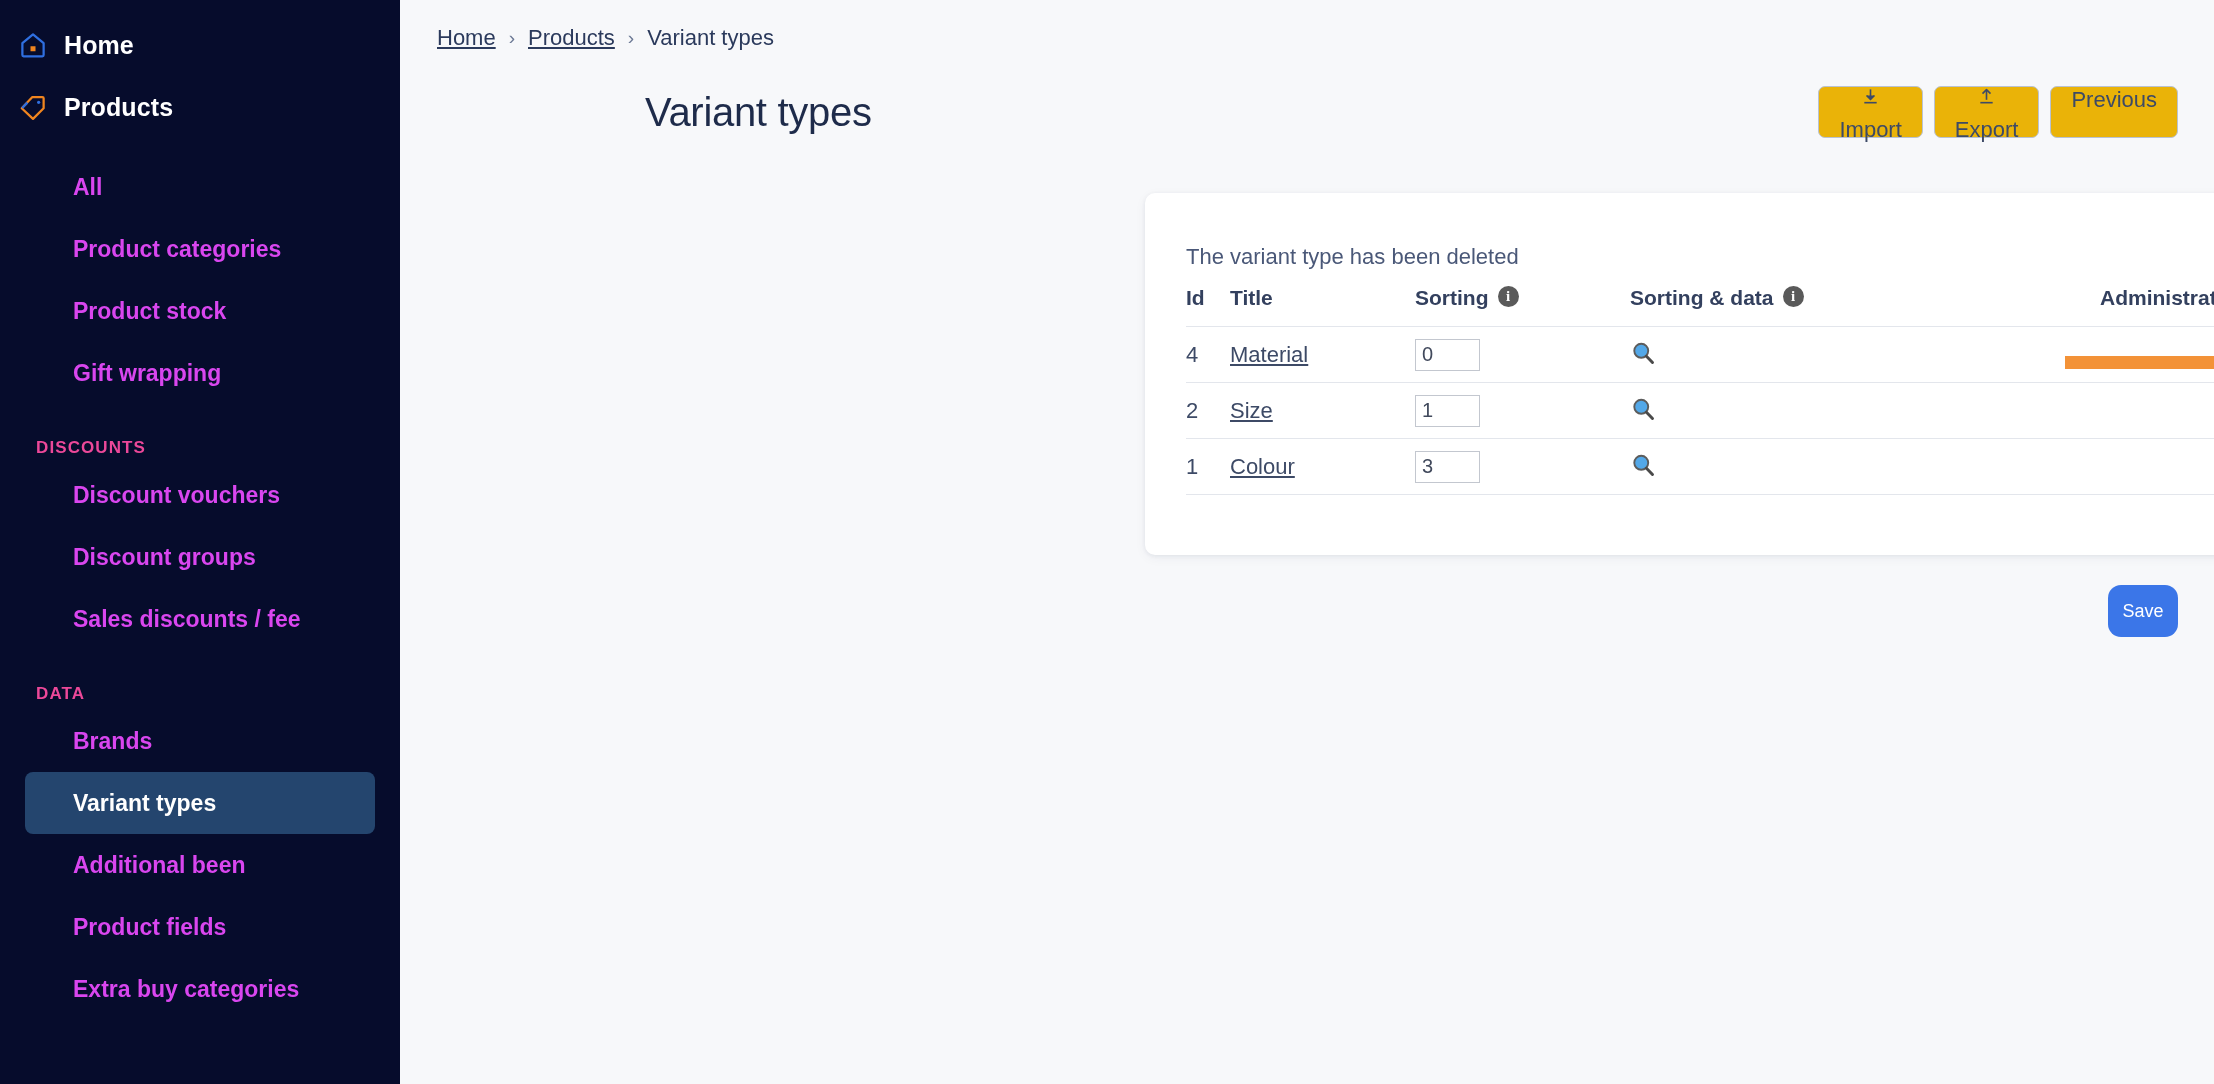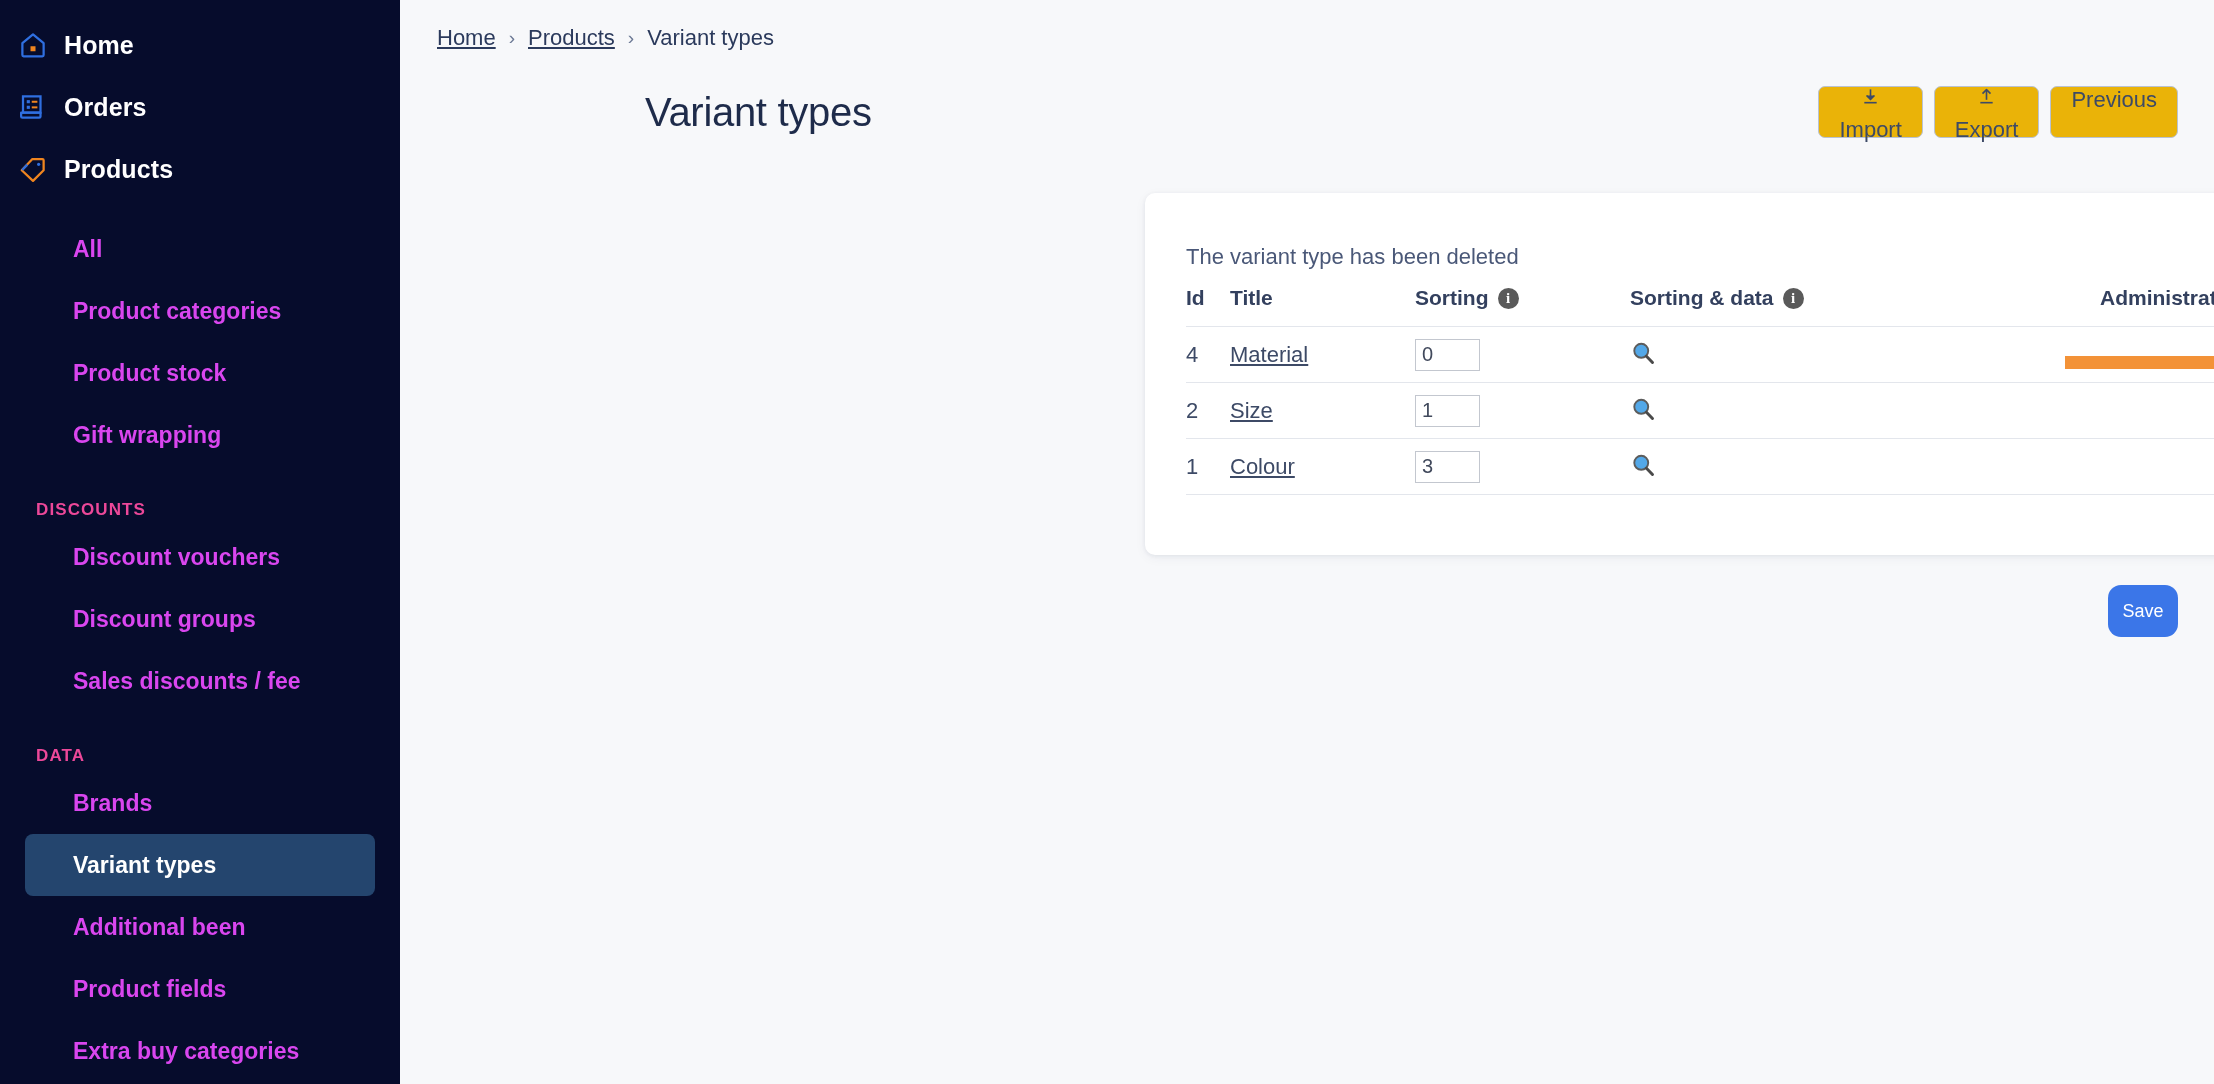--- a/index.html
+++ b/index.html
@@ -112,21 +112,21 @@
   }
   .tbl { position: absolute; left: 41px; top: 93px; width: 1345px; }
   .tbl table { width: 100%; border-collapse: collapse; }
   .tbl th {
     text-align: left;
     font-size: 21px; font-weight: 700; color: #33405e;
     padding: 0 0 16px 0;
     vertical-align: bottom;
     white-space: nowrap;
   }
-  .tbl th .hdr { display: inline-flex; align-items: center; gap: 9px; }
+  .tbl th .hdr { display: inline-flex; gap: 9px; }
   .tbl td {
     border-top: 1px solid #e3e6ec;
     height: 56px;
     font-size: 22px; color: #3d4a66;
     vertical-align: middle;
   }
   .tbl tbody tr:last-child td { border-bottom: 1px solid #e3e6ec; }
   .col-id     { width: 44px; }
   .col-title  { width: 185px; }
   .col-sort   { width: 215px; }
@@ -191,33 +191,20 @@
     <div class="nav-top-item">
       <span class="nav-icon">
         <svg viewBox="0 0 24 24" width="30" height="30" fill="none">
           <path d="M3.5 10.5 12 3.5l8.5 7v9.5a1 1 0 0 1-1 1h-15a1 1 0 0 1-1-1z" stroke="#2f6fe0" stroke-width="1.8" stroke-linejoin="round"></path>
           <rect x="10" y="13" width="4" height="4" fill="#f0851f"></rect>
         </svg>
       </span>
       <span>Home</span>
     </div>
 
-    <div class="nav-top-item">
-      <span class="nav-icon">
-        <svg viewBox="0 0 24 24" width="30" height="30" fill="none">
-          <rect x="4" y="3.5" width="14" height="13" stroke="#2f6fe0" stroke-width="1.8"></rect>
-          <rect x="7" y="6.5" width="2.5" height="2.5" fill="#2f6fe0"></rect>
-          <rect x="7" y="11" width="2.5" height="2.5" fill="#2f6fe0"></rect>
-          <rect x="11" y="7" width="4.5" height="1.6" fill="#f0851f"></rect>
-          <rect x="11" y="11.5" width="4.5" height="1.6" fill="#f0851f"></rect>
-          <path d="M2.5 16.5h15.5v3a1 1 0 0 1-1 1H3.5a1 1 0 0 1-1-1z" stroke="#2f6fe0" stroke-width="1.8" stroke-linejoin="round"></path>
-        </svg>
-      </span>
-      <span>Orders</span>
-    </div>
 
     <div class="nav-top-item">
       <span class="nav-icon">
         <svg viewBox="0 0 24 24" width="30" height="30" fill="none">
           <path d="M11.5 4h8a1 1 0 0 1 1 1v8l-8.5 8.5L3 13z" stroke="#f0851f" stroke-width="1.8" stroke-linejoin="round"></path>
           <circle cx="16.5" cy="8.2" r="1.3" fill="#2f6fe0"></circle>
           <path d="M7.5 8.5 3.3 12.8" stroke="#2f6fe0" stroke-width="1.8"></path>
         </svg>
       </span>
       <span>Products</span>

